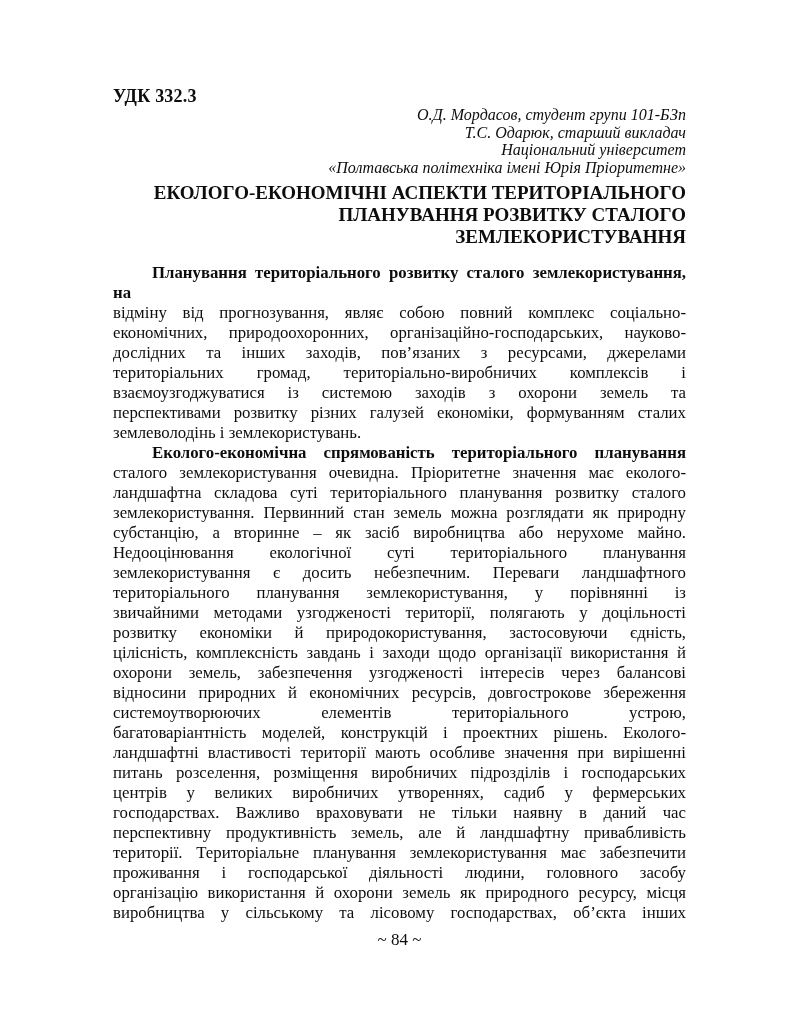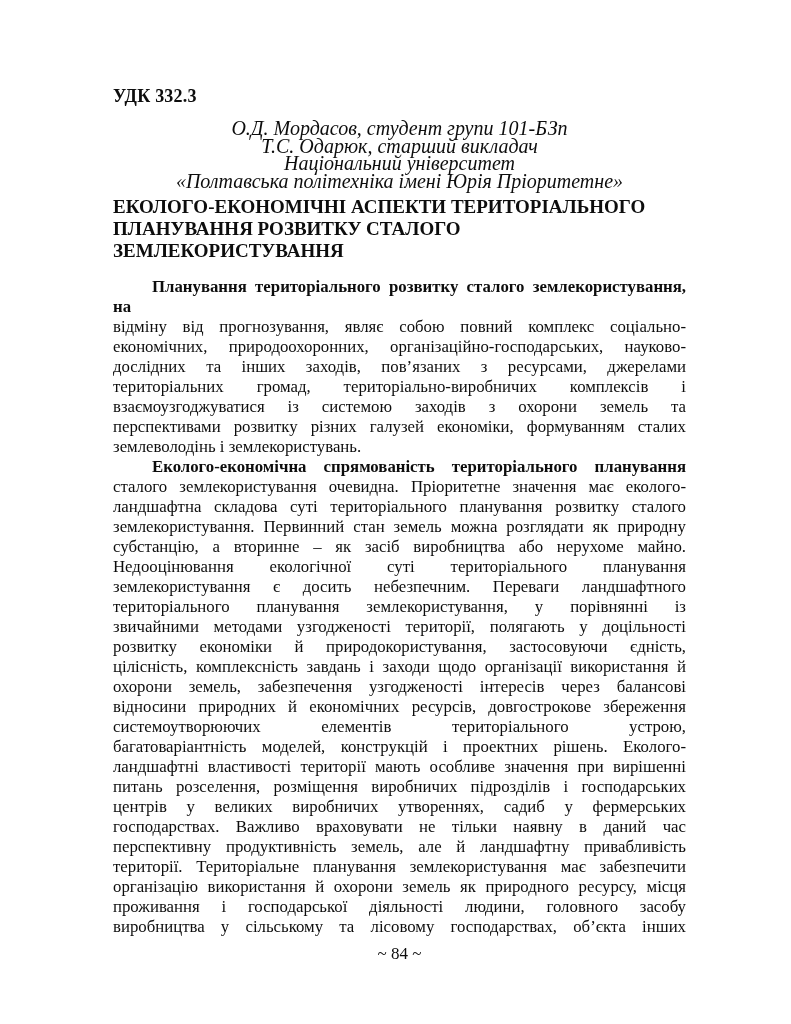--- a/index.html
+++ b/index.html
@@ -22,29 +22,28 @@
     top: 86px;
     width: 573px;
   }
   .udc {
     font-weight: 700;
     font-size: 18px;
     line-height: 20px;
     letter-spacing: 0.2px;
   }
   .byline {
-    margin-top: 14px;
-    text-align: center;
+    text-align: right;
     font-style: italic;
-    font-size: 20px;
+    font-size: 16px;
     line-height: 17.5px;
   }
   .title {
     margin: 6px 0 0 0;
-    text-align: left;
+    text-align: right;
     font-weight: 700;
     font-size: 19px;
     line-height: 22px;
   }
   .bodytext {
     margin-top: 15px;
     font-size: 16.8px;
     line-height: 20px;
   }
   .para { margin: 0; }
@@ -105,20 +104,20 @@
           <div class="bline">охорони земель, забезпечення узгодженості інтересів через балансові</div>
           <div class="bline">відносини природних й економічних ресурсів, довгострокове збереження</div>
           <div class="bline">системоутворюючих елементів територіального устрою,</div>
           <div class="bline">багатоваріантність моделей, конструкцій і проектних рішень. Еколого-</div>
           <div class="bline">ландшафтні властивості території мають особливе значення при вирішенні</div>
           <div class="bline">питань розселення, розміщення виробничих підрозділів і господарських</div>
           <div class="bline">центрів у великих виробничих утвореннях, садиб у фермерських</div>
           <div class="bline">господарствах. Важливо враховувати не тільки наявну в даний час</div>
           <div class="bline">перспективну продуктивність земель, але й ландшафтну привабливість</div>
           <div class="bline">території. Територіальне планування землекористування має забезпечити</div>
+          <div class="bline">проживання і господарської діяльності людини, головного засобу</div>
           <div class="bline">організацію використання й охорони земель як природного ресурсу, місця</div>
-          <div class="bline">проживання і господарської діяльності людини, головного засобу</div>
           <div class="bline">виробництва у сільському та лісовому господарствах, об’єкта інших</div>
         </div>
       </div>
     <div class="pagenum">~ 84 ~</div>
   </div>
 </div>
 
 </body></html>

